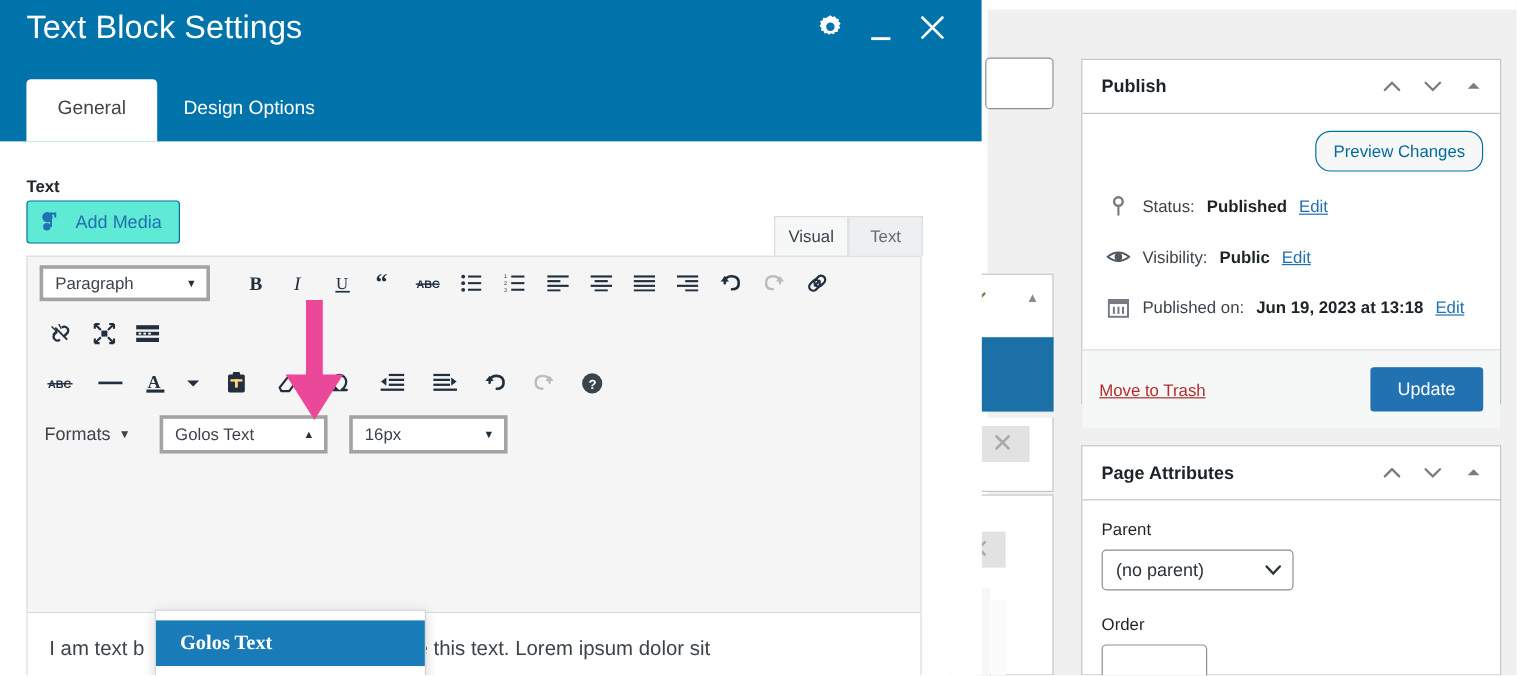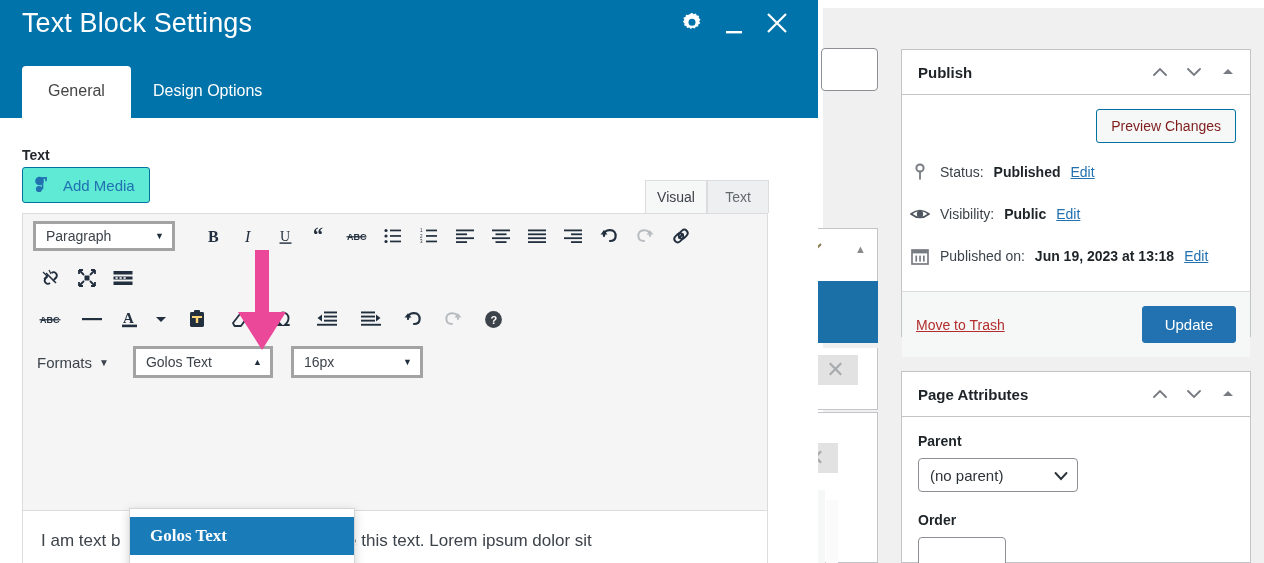--- a/index.html
+++ b/index.html
@@ -91,35 +91,35 @@
   
   .side-box { position:absolute; background:#fff; border:1px solid #c3c4c7; }
   .box-publish { left:901px; top:49px; width:350px; height:288px; }
   .box-attrs   { left:901px; top:371px; width:350px; height:192px; }
   .box-head { height:45px; display:flex; align-items:center; justify-content:space-between; padding:0 12px 0 16px; border-bottom:1px solid #c3c4c7; }
   .box-title { font-size:15px; font-weight:bold; color:#1d2327; }
   .box-ctrls { display:flex; align-items:center; gap:14px; color:#787c82; }
   .bc { cursor:pointer; display:flex; align-items:center; justify-content:center; width:20px; height:20px; }
 
   .pub-top { padding:14px 14px 8px 14px; }
-  .btn-preview { float:right; border:1px solid #0071a1; background:#f6f7f7; color:#7f1d1d; font-size:14px;
-      padding:8px 14px; border-radius:3px; cursor:pointer; }
-  .pub-rows { clear:both; padding:8px 16px 14px 8px; }
+  .btn-preview { float:right; border:1px solid #0071a1; background:#f6f7f7; color:#0369a1; font-size:14px;
+      padding:8px 14px; border-radius:13px; cursor:pointer; }
+  .pub-rows { clear:both; padding:8px 16px 14px 20px; }
   .pub-row { display:flex; align-items:center; gap:10px; height:42px; font-size:14px; color:#3c434a; }
   .pub-ico { width:20px; display:flex; align-items:center; justify-content:center; color:#787c82; }
   .pub-row b { color:#1d2327; }
   .lnk { color:#2271b1; text-decoration:underline; cursor:pointer; }
   .pub-foot { border-top:1px solid #dcdcde; background:#f6f7f7; height:66px; display:flex; align-items:center;
       justify-content:space-between; padding:0 14px; }
   .trash { color:#b32d2e; text-decoration:underline; font-size:14px; cursor:pointer; }
   .btn-update { background:#2271b1; color:#fff; border:1px solid #2271b1; border-radius:3px; font-size:15px;
       padding:9px 22px; cursor:pointer; }
 
   .attr-body { padding:16px; }
-  .attr-label { font-size:14px; font-weight:bold; color:#1d2327; margin-bottom:9px; }
+  .attr-label { font-size:14px; font-weight:normal; color:#1d2327; margin-bottom:9px; }
   .sel-box { width:160px; height:34px; border:1px solid #8c8f94; border-radius:4px; background:#fff;
      display:flex; align-items:center; justify-content:space-between; padding:0 9px 0 11px; font-size:15px; color:#2c3338; cursor:pointer; }
   .order-input { margin-top:0px; width:88px; height:32px; border:1px solid #8c8f94; border-radius:4px; background:#fff; }
 </style>
 </head>
 <body>
 
 <div id="root">
 
   <div class="wp-bg">

